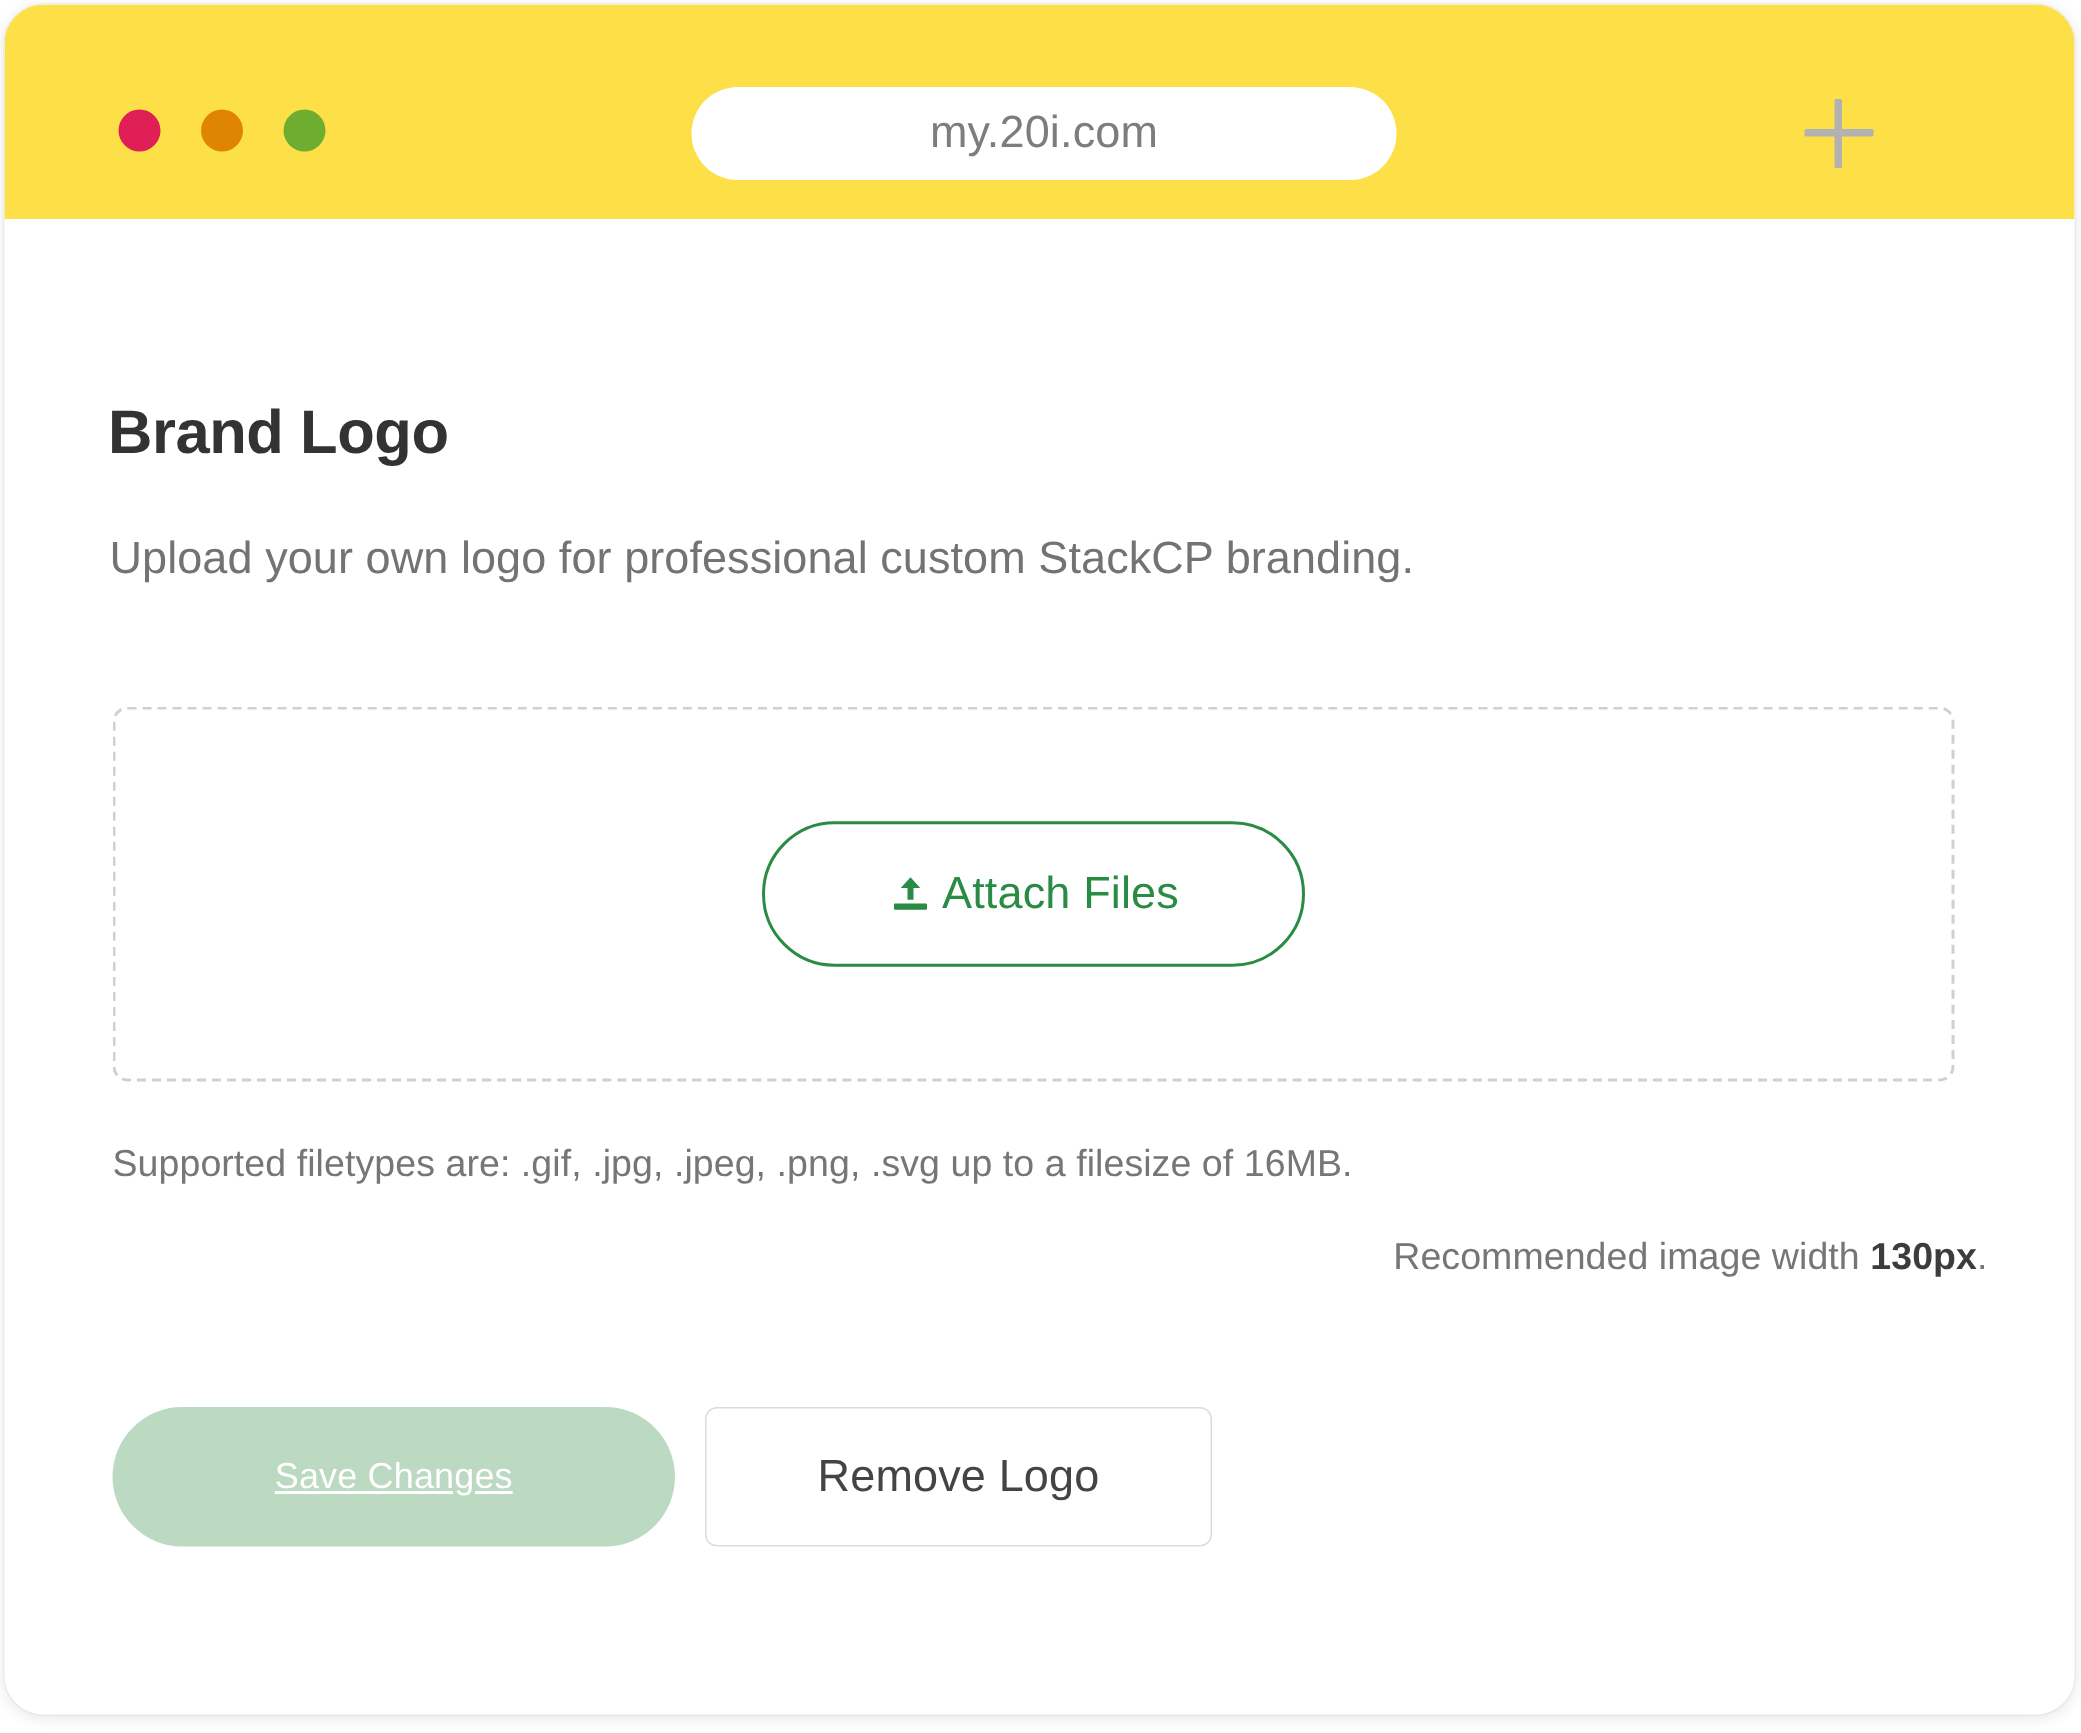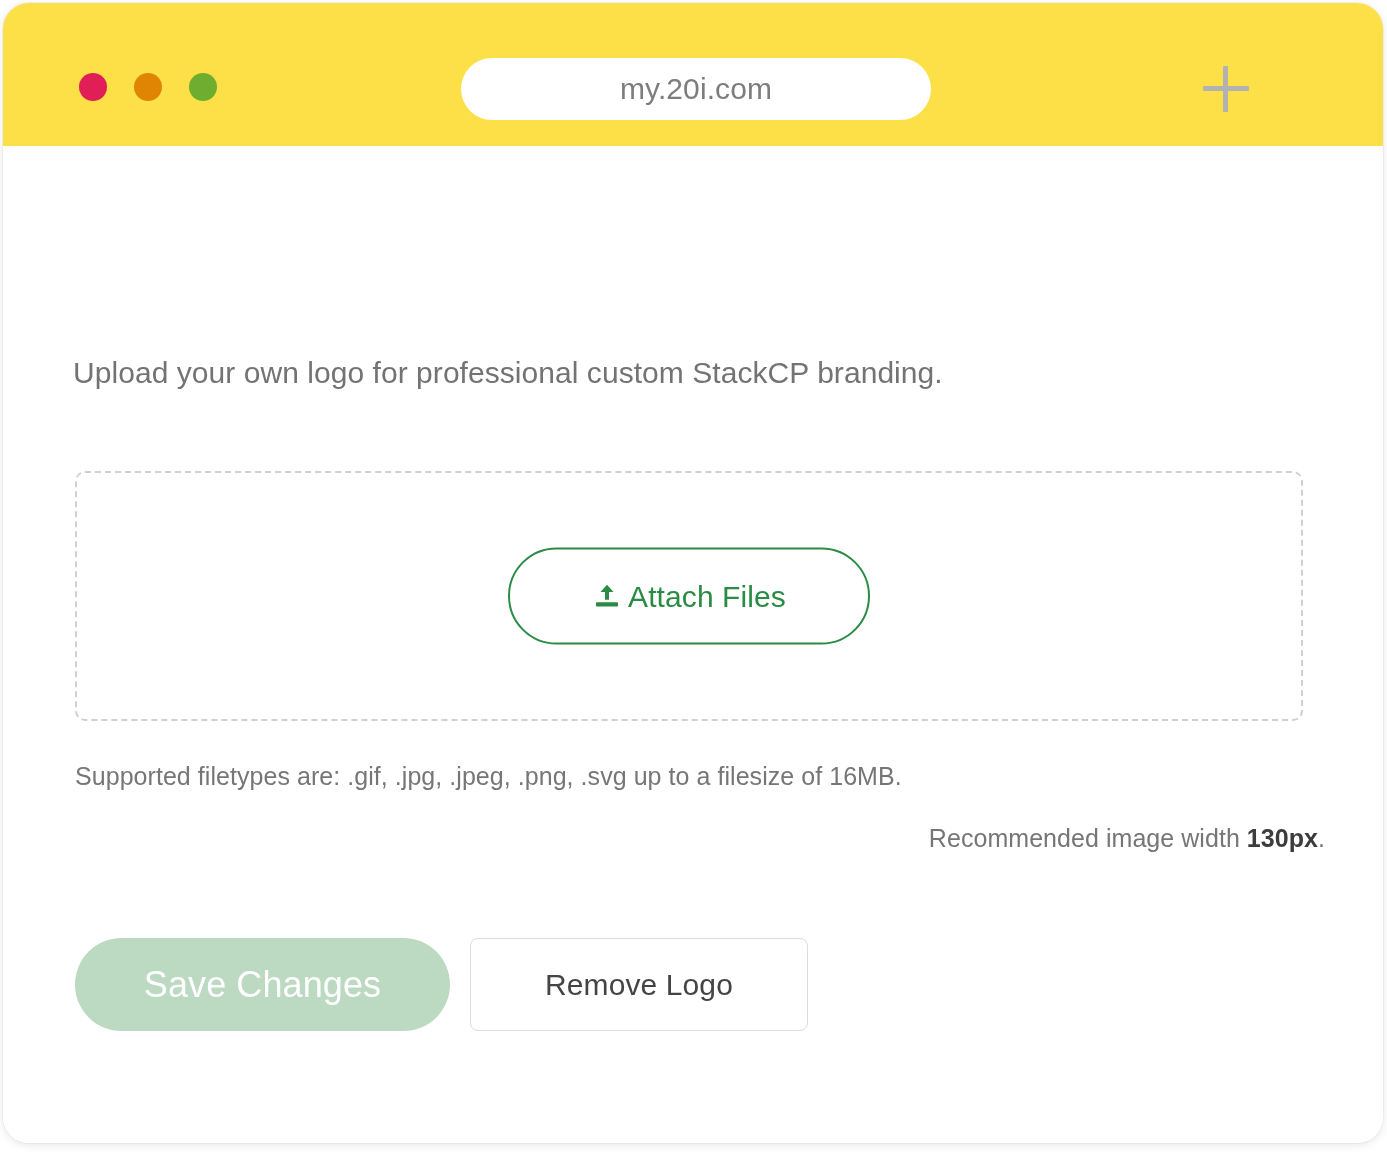--- a/index.html
+++ b/index.html
@@ -198,24 +198,25 @@
     align-items: flex-start;
   }
   .btn-save {
     width: 375px;
     height: 93px;
     border: none;
     border-radius: 47px;
     background: #bcd9c2;
     color: #ffffff;
     font-family: "Liberation Sans", sans-serif;
-    font-size: 36px;
+    font-size: 24px;
     letter-spacing: 0.1px;
     cursor: default;
     padding: 0;
+    text-decoration: underline;
   }
   .btn-remove {
     margin-left: 20px;
     width: 338px;
     height: 93px;
     border: 1px solid #dcdcdc;
     border-radius: 8px;
     background: #ffffff;
     color: #444444;
     font-family: "Liberation Sans", sans-serif;
@@ -240,20 +241,21 @@
 
     <div class="url-pill">
       <span class="url-text">my.20i.com</span>
     </div>
 
     <div class="new-tab-btn"></div>
   </div>
 
   <div class="content">
 
+    <div class="page-title">Brand Logo</div>
     <div class="page-subtitle">Upload your own logo for professional custom StackCP branding.</div>
 
     <div class="dropzone">
       <div class="attach-btn">
         <span class="upload-icon">
           <svg width="30" height="30" viewBox="0 0 24 24" aria-hidden="true">
             <path d="M12 2.6 L17.2 8.4 L13.6 8.4 L13.6 14.6 L10.4 14.6 L10.4 8.4 L6.8 8.4 Z" fill="#2a8b44"></path>
             <rect x="3.2" y="16.6" width="17.6" height="3.4" rx="0.6" fill="#2a8b44"></rect>
           </svg>
         </span>

